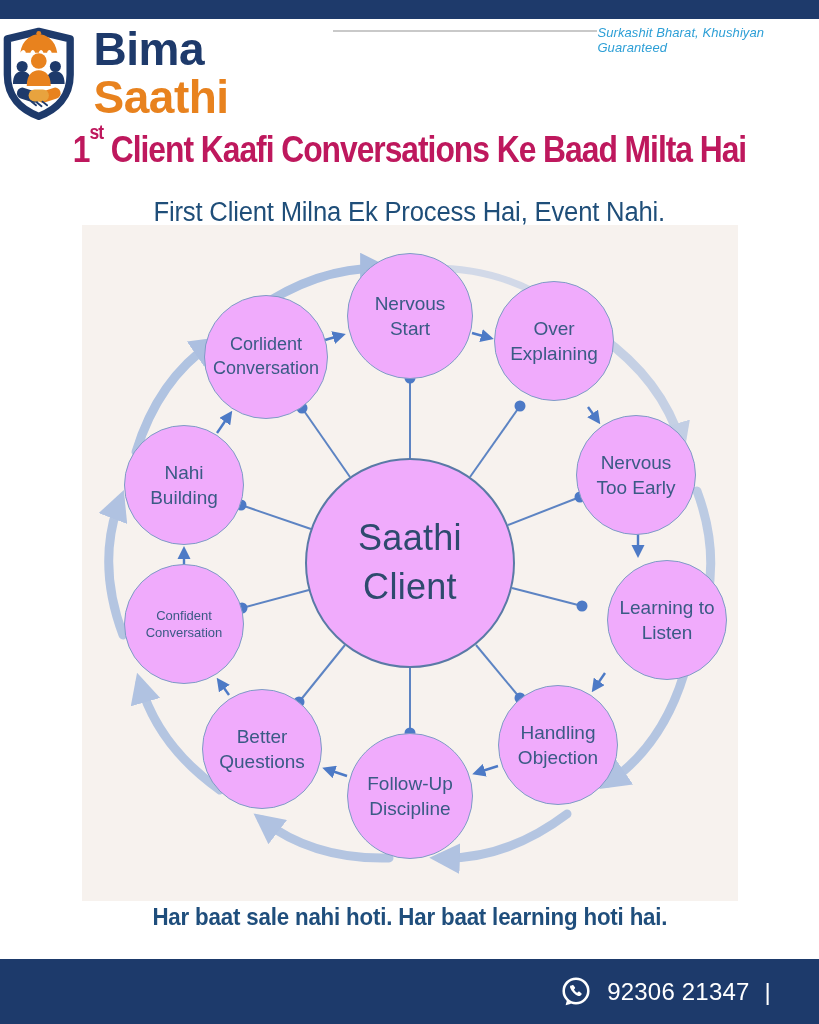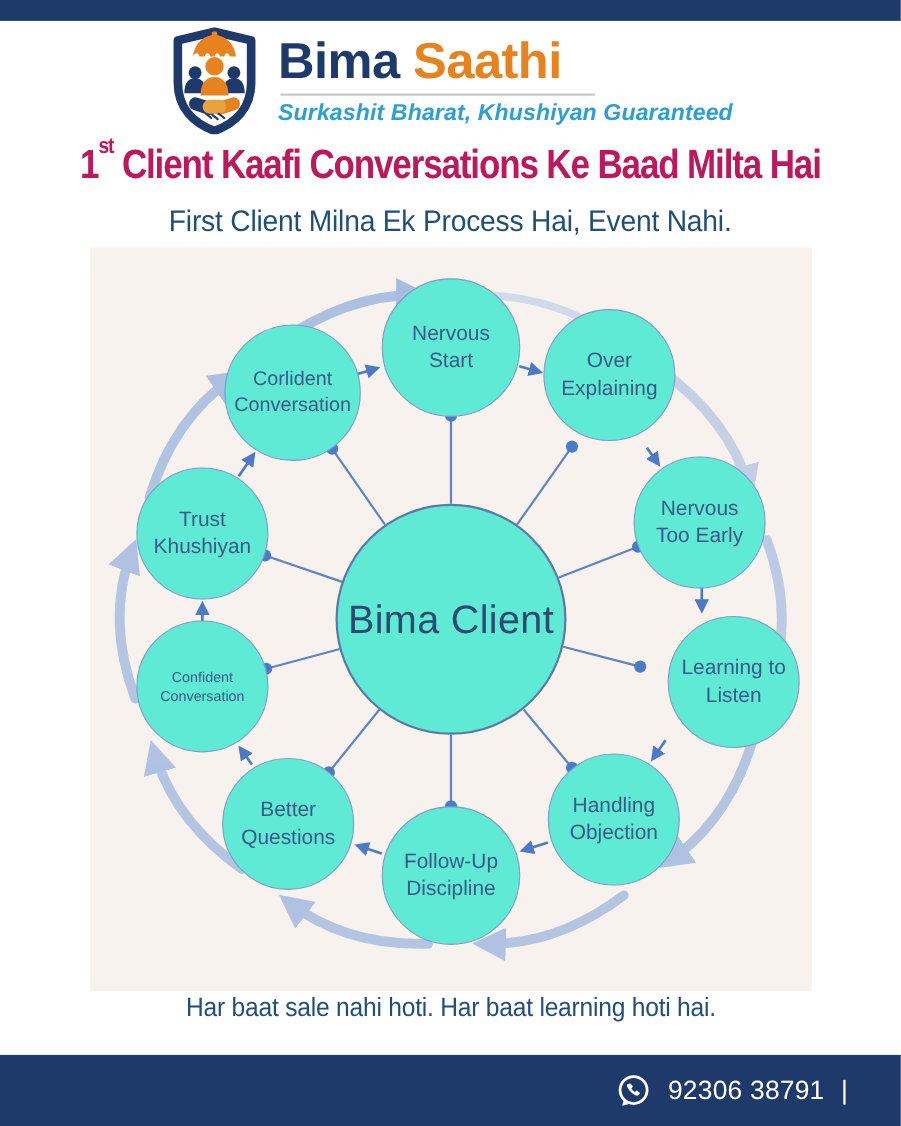--- a/index.html
+++ b/index.html
@@ -9,55 +9,55 @@
 
   
   .top-bar { position:absolute; left:0; top:0; width:819px; height:19px; background:#1e3a6b; }
   .footer-bar { position:absolute; left:0; top:959px; width:819px; height:65px; background:#1d3a6b;
                 display:flex; align-items:center; justify-content:flex-end; padding-right:46px; gap:13px;
                 color:#ffffff; font-size:24px; letter-spacing:0.2px; }
   .footer-bar .sep { font-weight:300; padding:0 2px; }
 
   
   .logo-section { position:absolute; left:0; top:24px; width:819px; display:flex; justify-content:center; align-items:center; gap:16px; }
-  .brand-col { display:flex; flex-direction:column; }
+  .brand-col { display:flex; flex-direction:row; }
   .brand-name { font-size:46px; font-weight:bold; letter-spacing:-0.5px; line-height:1.05; }
   .brand-first { color:#1e3a6b; }
   .brand-second { color:#e8821e; }
   .brand-divider { height:2px; background:#c9c9c9; margin:5px 0 4px 2px; width:286px; }
-  .brand-tagline { color:#2d9fd6; font-size:21px; font-weight:bold; font-style:italic; letter-spacing:0.1px; }
+  .brand-tagline { color:#2d9fd6; font-size:13px; font-weight:normal; font-style:italic; letter-spacing:0.1px; }
 
   
   .headline { position:absolute; top:129px; width:819px; text-align:center; white-space:nowrap; color:#be185d; }
   .headline .inner { display:inline-block; transform:scaleX(0.86); transform-origin:center; font-size:37px; font-weight:bold; letter-spacing:-1.2px; }
   .headline sup { font-size:0.55em; position:relative; top:-0.5em; font-weight:bold; }
-  .subheadline { position:absolute; top:186px; width:819px; text-align:center; white-space:nowrap; color:#1f4e79; }
+  .subheadline { position:absolute; top:197px; width:819px; text-align:center; white-space:nowrap; color:#1f4e79; }
   .subheadline .inner { display:inline-block; transform:scaleX(0.95); transform-origin:center; font-size:27px; letter-spacing:-0.2px; }
 
   
   .diagram-panel { position:absolute; left:82px; top:225px; width:656px; height:676px; background:#f7f2ee; }
   .diagram-svg { position:absolute; left:0; top:0; }
-  .node, .hub { position:absolute; border-radius:50%; background:#5eead4; border:1.5px solid #7e9cc6;
+  .node, .hub { position:absolute; border-radius:50%; background:#f0abfc; border:1.5px solid #7e9cc6;
           display:flex; align-items:center; justify-content:center; text-align:center;
           color:#3a5a85; font-size:19px; line-height:1.32; padding:6px; }
   .hub { border:2px solid #5a7aa6; color:#2e4a6e; font-size:36px; line-height:1.35; letter-spacing:0.3px; }
   .n0 { left:265px; top:28px;  width:126px; height:126px; }
   .n1 { left:412px; top:56px;  width:120px; height:120px; }
   .n2 { left:494px; top:190px; width:120px; height:120px; }
   .n3 { left:525px; top:335px; width:120px; height:120px; }
   .n4 { left:416px; top:460px; width:120px; height:120px; }
   .n5 { left:265px; top:508px; width:126px; height:126px; }
   .n6 { left:120px; top:464px; width:120px; height:120px; }
   .n7 { left:42px;  top:339px; width:120px; height:120px; font-size:13px; }
   .n8 { left:42px;  top:200px; width:120px; height:120px; }
   .n9 { left:122px; top:70px;  width:124px; height:124px; font-size:18px; }
   .hub { left:223px; top:233px; width:210px; height:210px; }
 
   
-  .footer-tagline { position:absolute; top:903px; width:819px; text-align:center; white-space:nowrap; color:#1f4e7c; }
+  .footer-tagline { position:absolute; top:903px; width:819px; text-align:center; white-space:nowrap; color:#1f4e7c;font-weight:bold; }
   .footer-tagline .inner { display:inline-block; transform:scaleX(0.93); transform-origin:center; font-size:24px; letter-spacing:-0.2px; }
 </style>
 </head>
 <body>
 
 <div class="page">
 
   <div class="top-bar"></div>
 
   <div class="logo-section">
@@ -160,40 +160,40 @@
         <line x1="556" y1="308" x2="556" y2="329" marker-end="url(#ah-s)"></line>
         <line x1="523" y1="448" x2="512" y2="464" marker-end="url(#ah-s)"></line>
         <line x1="416" y1="541" x2="394" y2="548" marker-end="url(#ah-s)"></line>
         <line x1="265" y1="551" x2="244" y2="544" marker-end="url(#ah-s)"></line>
         <line x1="147" y1="470" x2="137" y2="456" marker-end="url(#ah-s)"></line>
         <line x1="102" y1="340" x2="102" y2="325" marker-end="url(#ah-s)"></line>
         <line x1="135" y1="208" x2="148" y2="189" marker-end="url(#ah-s)"></line>
       </g>
     </svg>
 
-    <div class="hub">Bima Client</div>
+    <div class="hub">Saathi Client</div>
     <div class="node n0">Nervous Start</div>
     <div class="node n1">Over Explaining</div>
     <div class="node n2">Nervous Too Early</div>
     <div class="node n3">Learning to Listen</div>
     <div class="node n4">Handling Objection</div>
     <div class="node n5">Follow-Up Discipline</div>
     <div class="node n6">Better Questions</div>
     <div class="node n7">Confident Conversation</div>
-    <div class="node n8">Trust Khushiyan</div>
+    <div class="node n8">Nahi Building</div>
     <div class="node n9">Corlident Conversation</div>
   </div>
 
   <div class="footer-tagline">
     <span class="inner">Har baat sale nahi hoti. Har baat learning hoti hai.</span>
   </div>
 
   <div class="footer-bar">
     <svg width="36" height="36" viewBox="0 0 34 34">
       <circle cx="17" cy="16" r="11.6" fill="none" stroke="#ffffff" stroke-width="2.4"></circle>
       <path d="M8.5 24.5 L7.2 29.5 L12.4 28.2 Z" fill="#ffffff"></path>
       <path d="M13.2 10.8 c0.5-0.5 1.1-0.5 1.5 0 l1.3 1.6 c0.3 0.4 0.3 1 -0.1 1.4 l-0.8 0.8 c0.7 1.3 1.8 2.4 3.1 3.1 l0.8-0.8 c0.4-0.4 1-0.4 1.4-0.1 l1.6 1.3 c0.5 0.4 0.5 1 0 1.5 l-0.7 0.7 c-0.5 0.5-1.3 0.7-2 0.4 -1.7-0.7-3.4-1.8-4.7-3.1 -1.3-1.3-2.4-3-3.1-4.7 -0.3-0.7-0.1-1.5 0.4-2 z" fill="#ffffff"></path>
     </svg>
-    <span>92306 38791</span>
+    <span>92306 21347</span>
     <span class="sep">|</span>
   </div>
 
 </div>
 
 </body></html>

